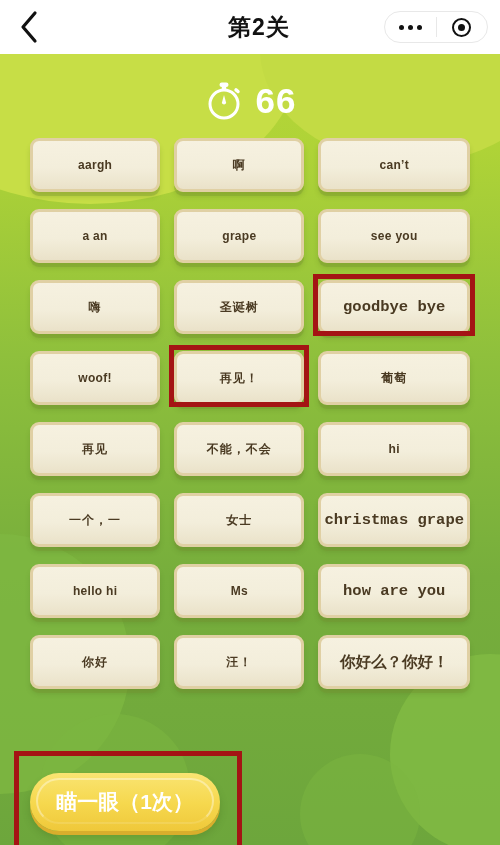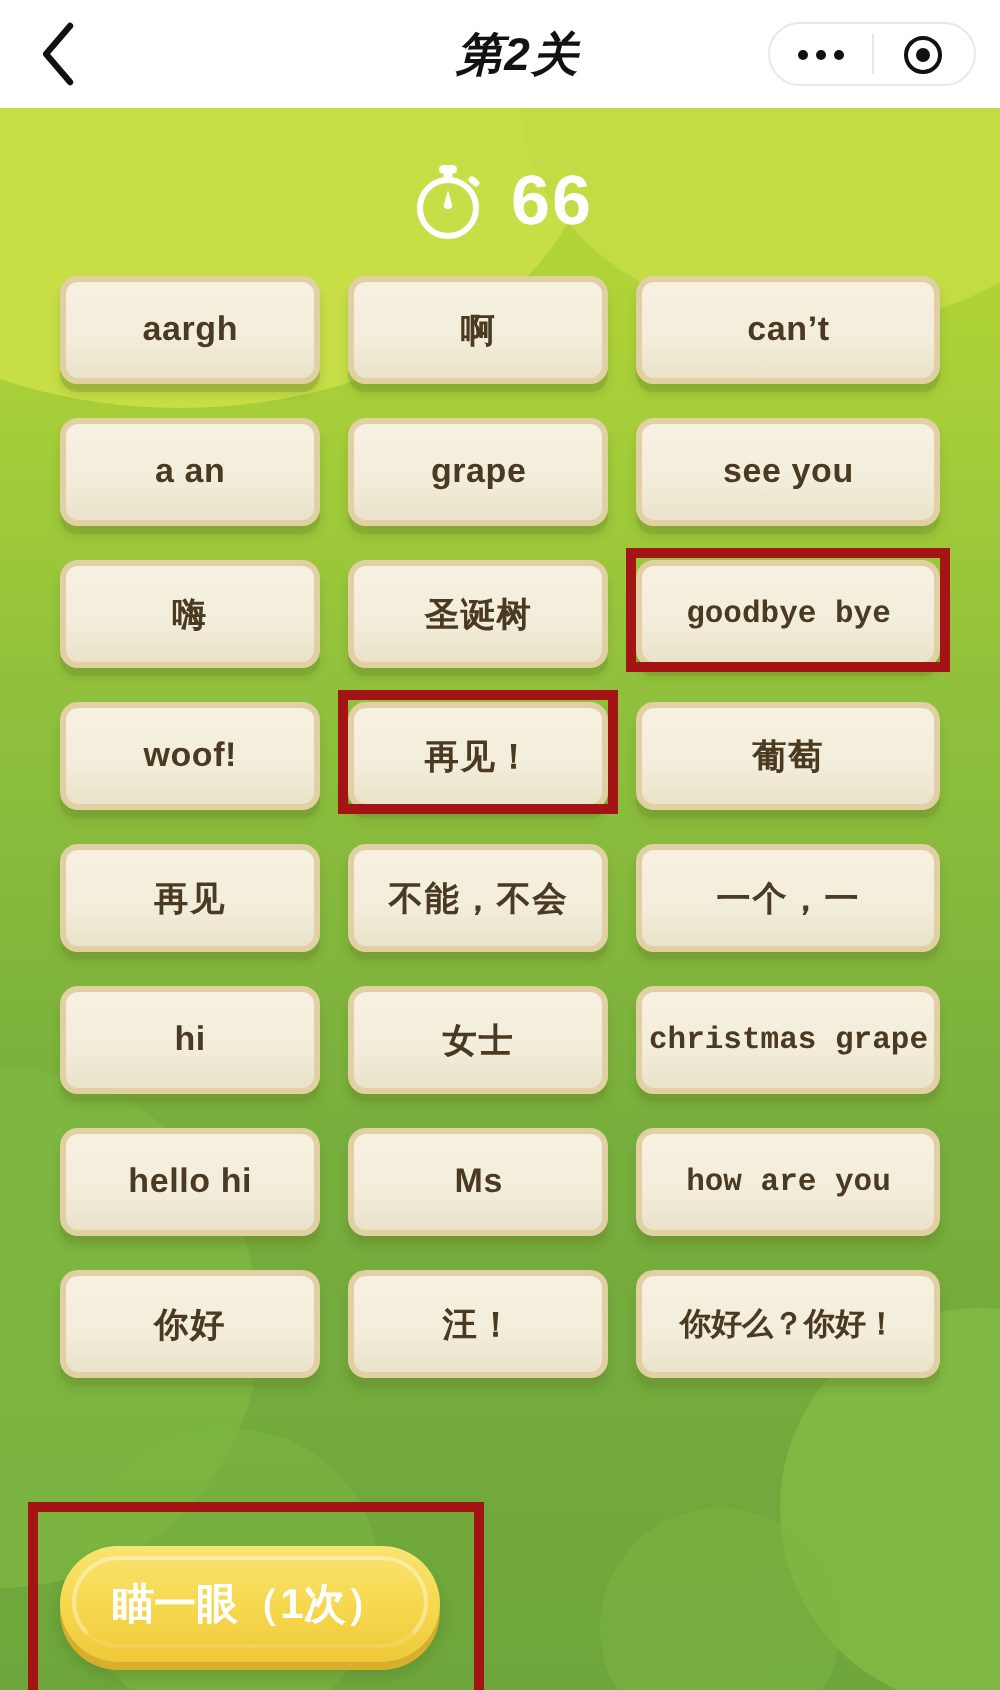--- a/index.html
+++ b/index.html
@@ -20,21 +20,20 @@
     width:58px; height:54px;
     display:flex; align-items:center; justify-content:center;
     cursor:pointer;
   }
   .nav-back svg { display:block; }
   .nav-title {
     flex:1; text-align:center;
     font-size:23px; font-weight:bold; color:#121212;
     letter-spacing:1px;
     padding-right:40px;
-    font-style:italic;
   }
   .nav-actions {
     position:absolute; right:12px; top:11px;
     width:104px; height:32px;
     border:1px solid #e8e8e8; border-radius:16px;
     background:#fff;
     display:flex; align-items:center;
   }
   .nav-dots {
     flex:1; display:flex; align-items:center; justify-content:center; gap:4px;
@@ -96,21 +95,21 @@
     height:54px;
     background:linear-gradient(#F6F1E0 0%, #F3EEDB 55%, #EAE2C9 100%);
     border:3px solid #E0D0A4;
     border-radius:9px;
     box-shadow:0 4px 0 rgba(120,150,50,.35), 0 5px 5px rgba(60,90,20,.18);
     display:flex; align-items:center; justify-content:center;
     cursor:pointer;
     overflow:hidden;
   }
   .tile-label {
-    font-size:17px; font-weight:bold; color:#4A3A22;
+    font-size:12px; font-weight:bold; color:#4A3A22;
     white-space:nowrap; letter-spacing:.3px;
     padding:0 3px;
   }
   .tile-label.cjk { letter-spacing:1px; }
   .tile-label.tight { font-size:15.5px; letter-spacing:0;font-family:Liberation Mono, monospace; }
   
   .tile-wrap.marked::after {
     content:""; position:absolute;
     left:-5px; top:-6px; right:-5px; bottom:-2px;
     border:5px solid #A41414;
@@ -270,26 +269,26 @@
           <span class="tile-label cjk">再见</span>
         </div>
       </div>
       <div class="tile-wrap">
         <div class="tile">
           <span class="tile-label cjk">不能，不会</span>
         </div>
       </div>
       <div class="tile-wrap">
         <div class="tile">
+          <span class="tile-label">hi</span>
+        </div>
+      </div>
+      <div class="tile-wrap">
+        <div class="tile">
           <span class="tile-label cjk">一个，一</span>
-        </div>
-      </div>
-      <div class="tile-wrap">
-        <div class="tile">
-          <span class="tile-label">hi</span>
         </div>
       </div>
       <div class="tile-wrap">
         <div class="tile">
           <span class="tile-label cjk">女士</span>
         </div>
       </div>
       <div class="tile-wrap">
         <div class="tile">
           <span class="tile-label tight">christmas grape</span>

